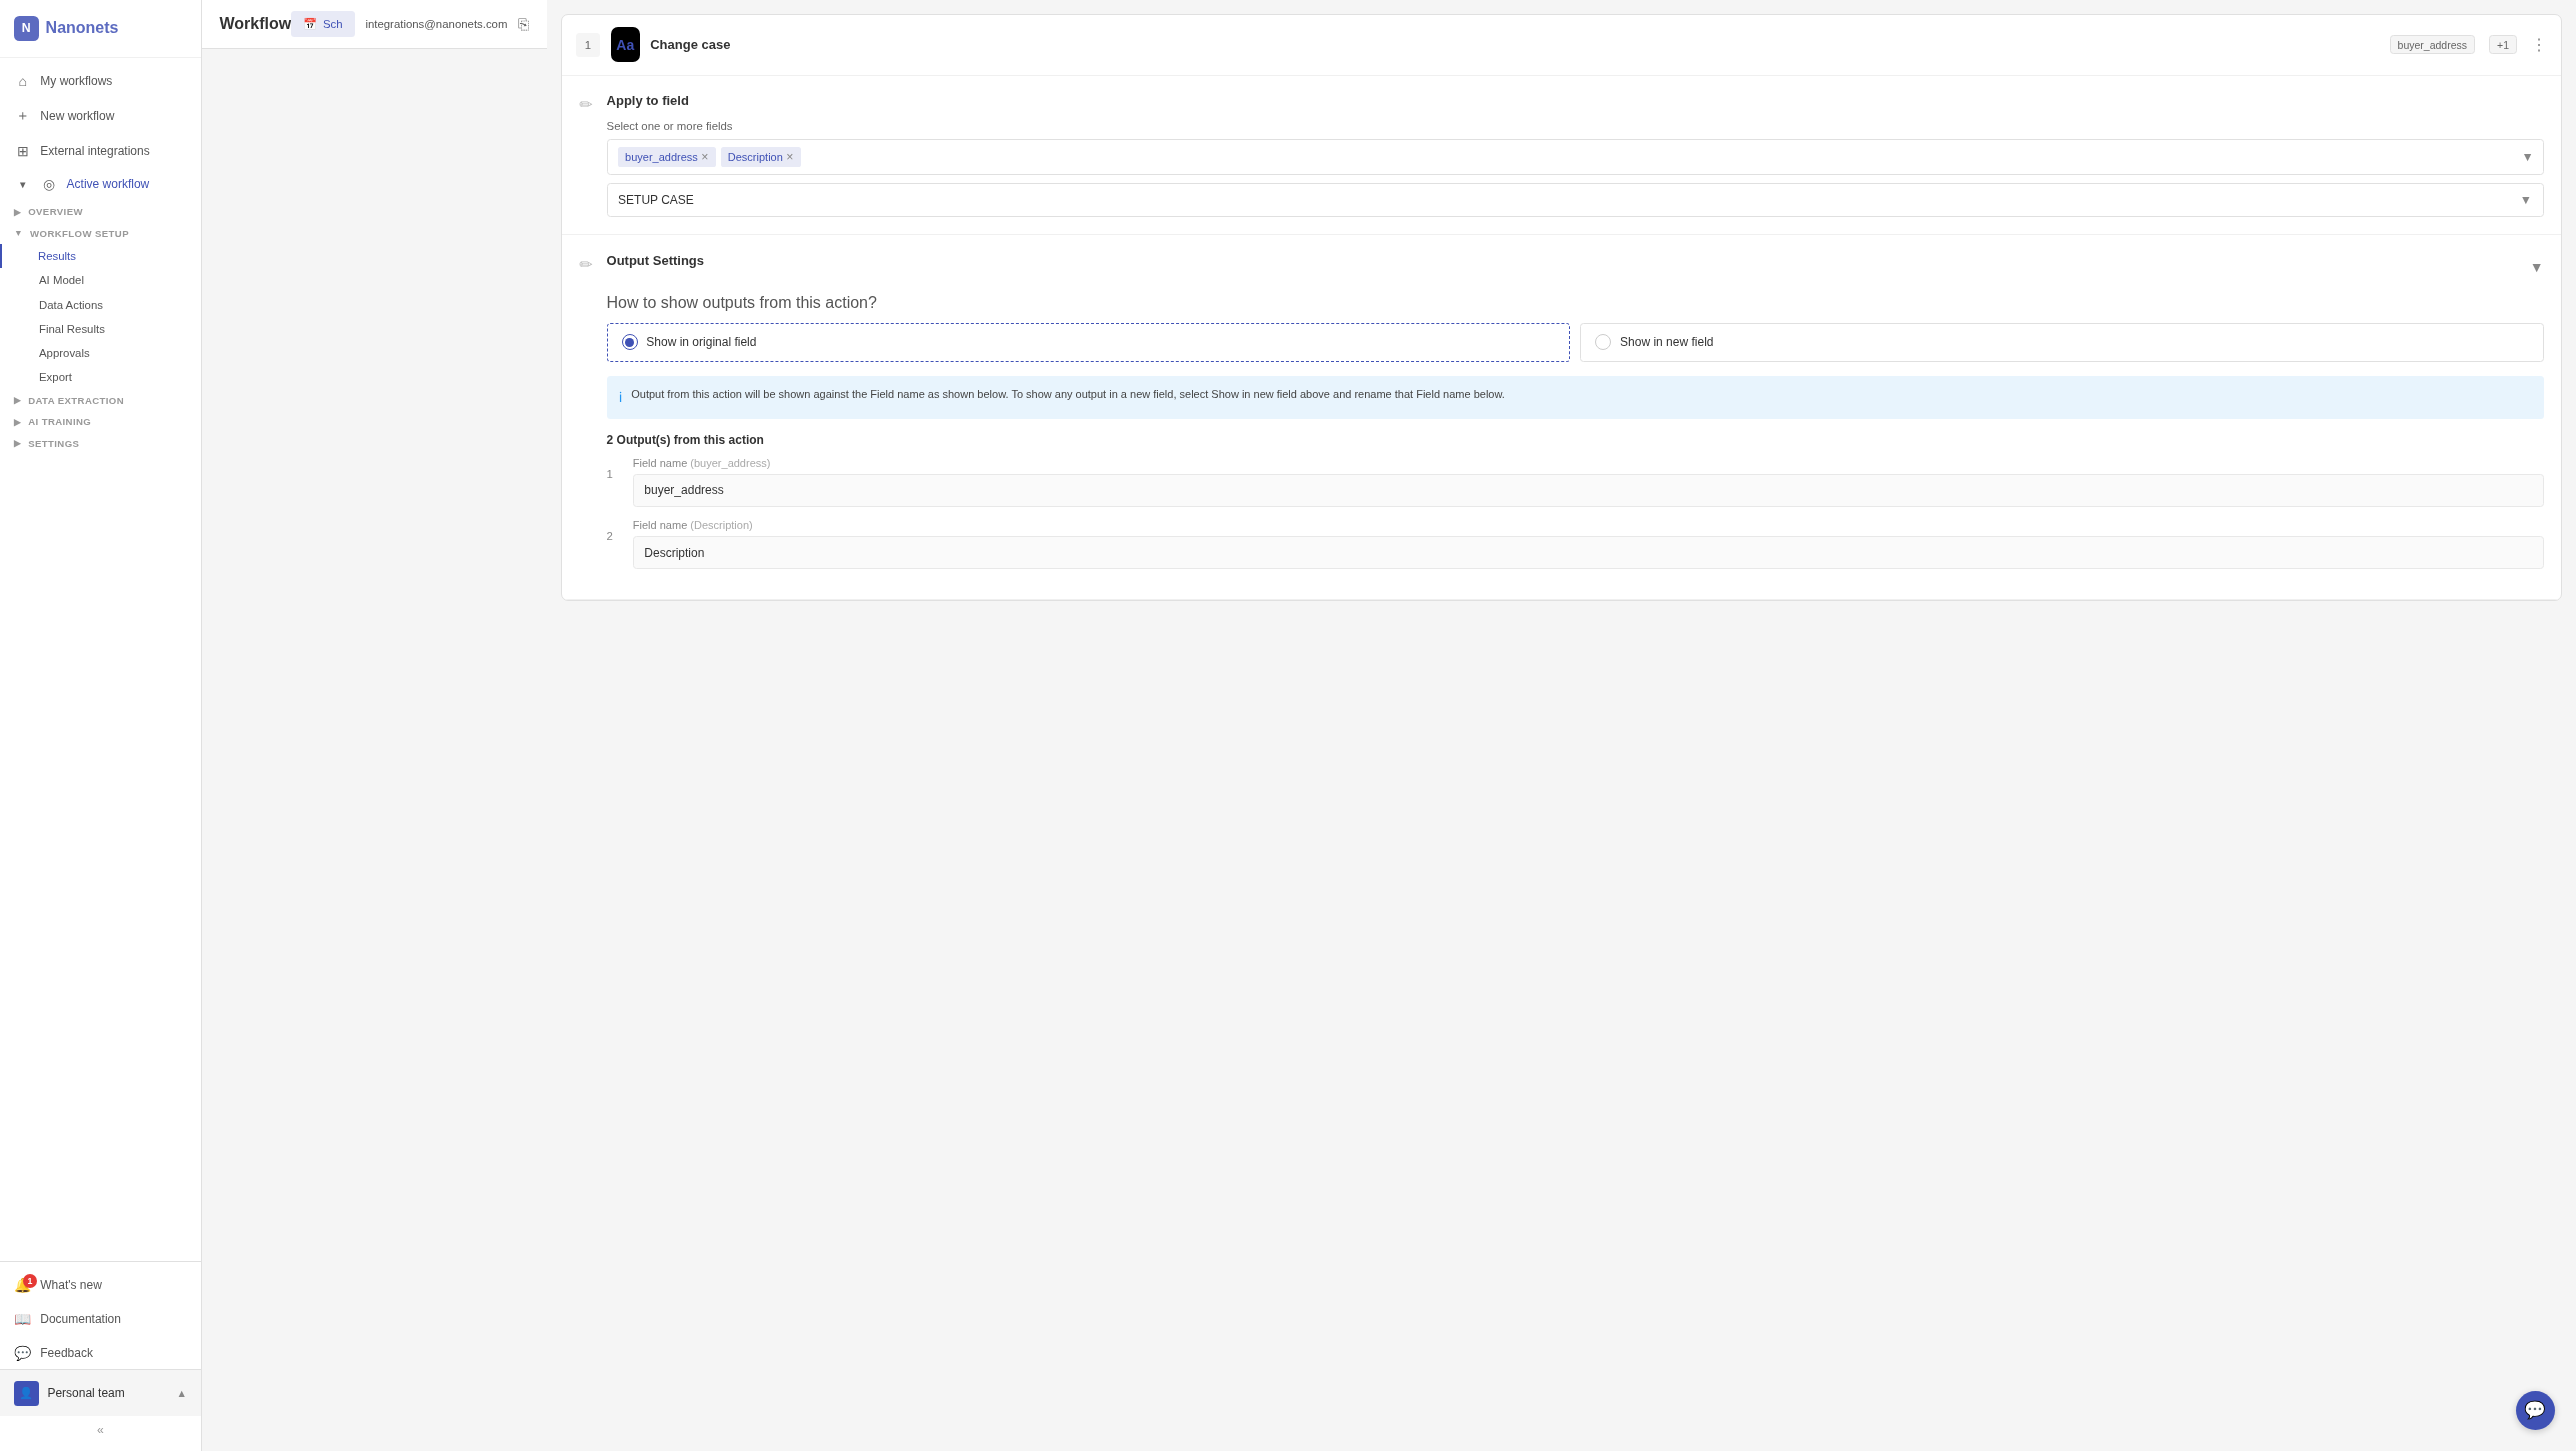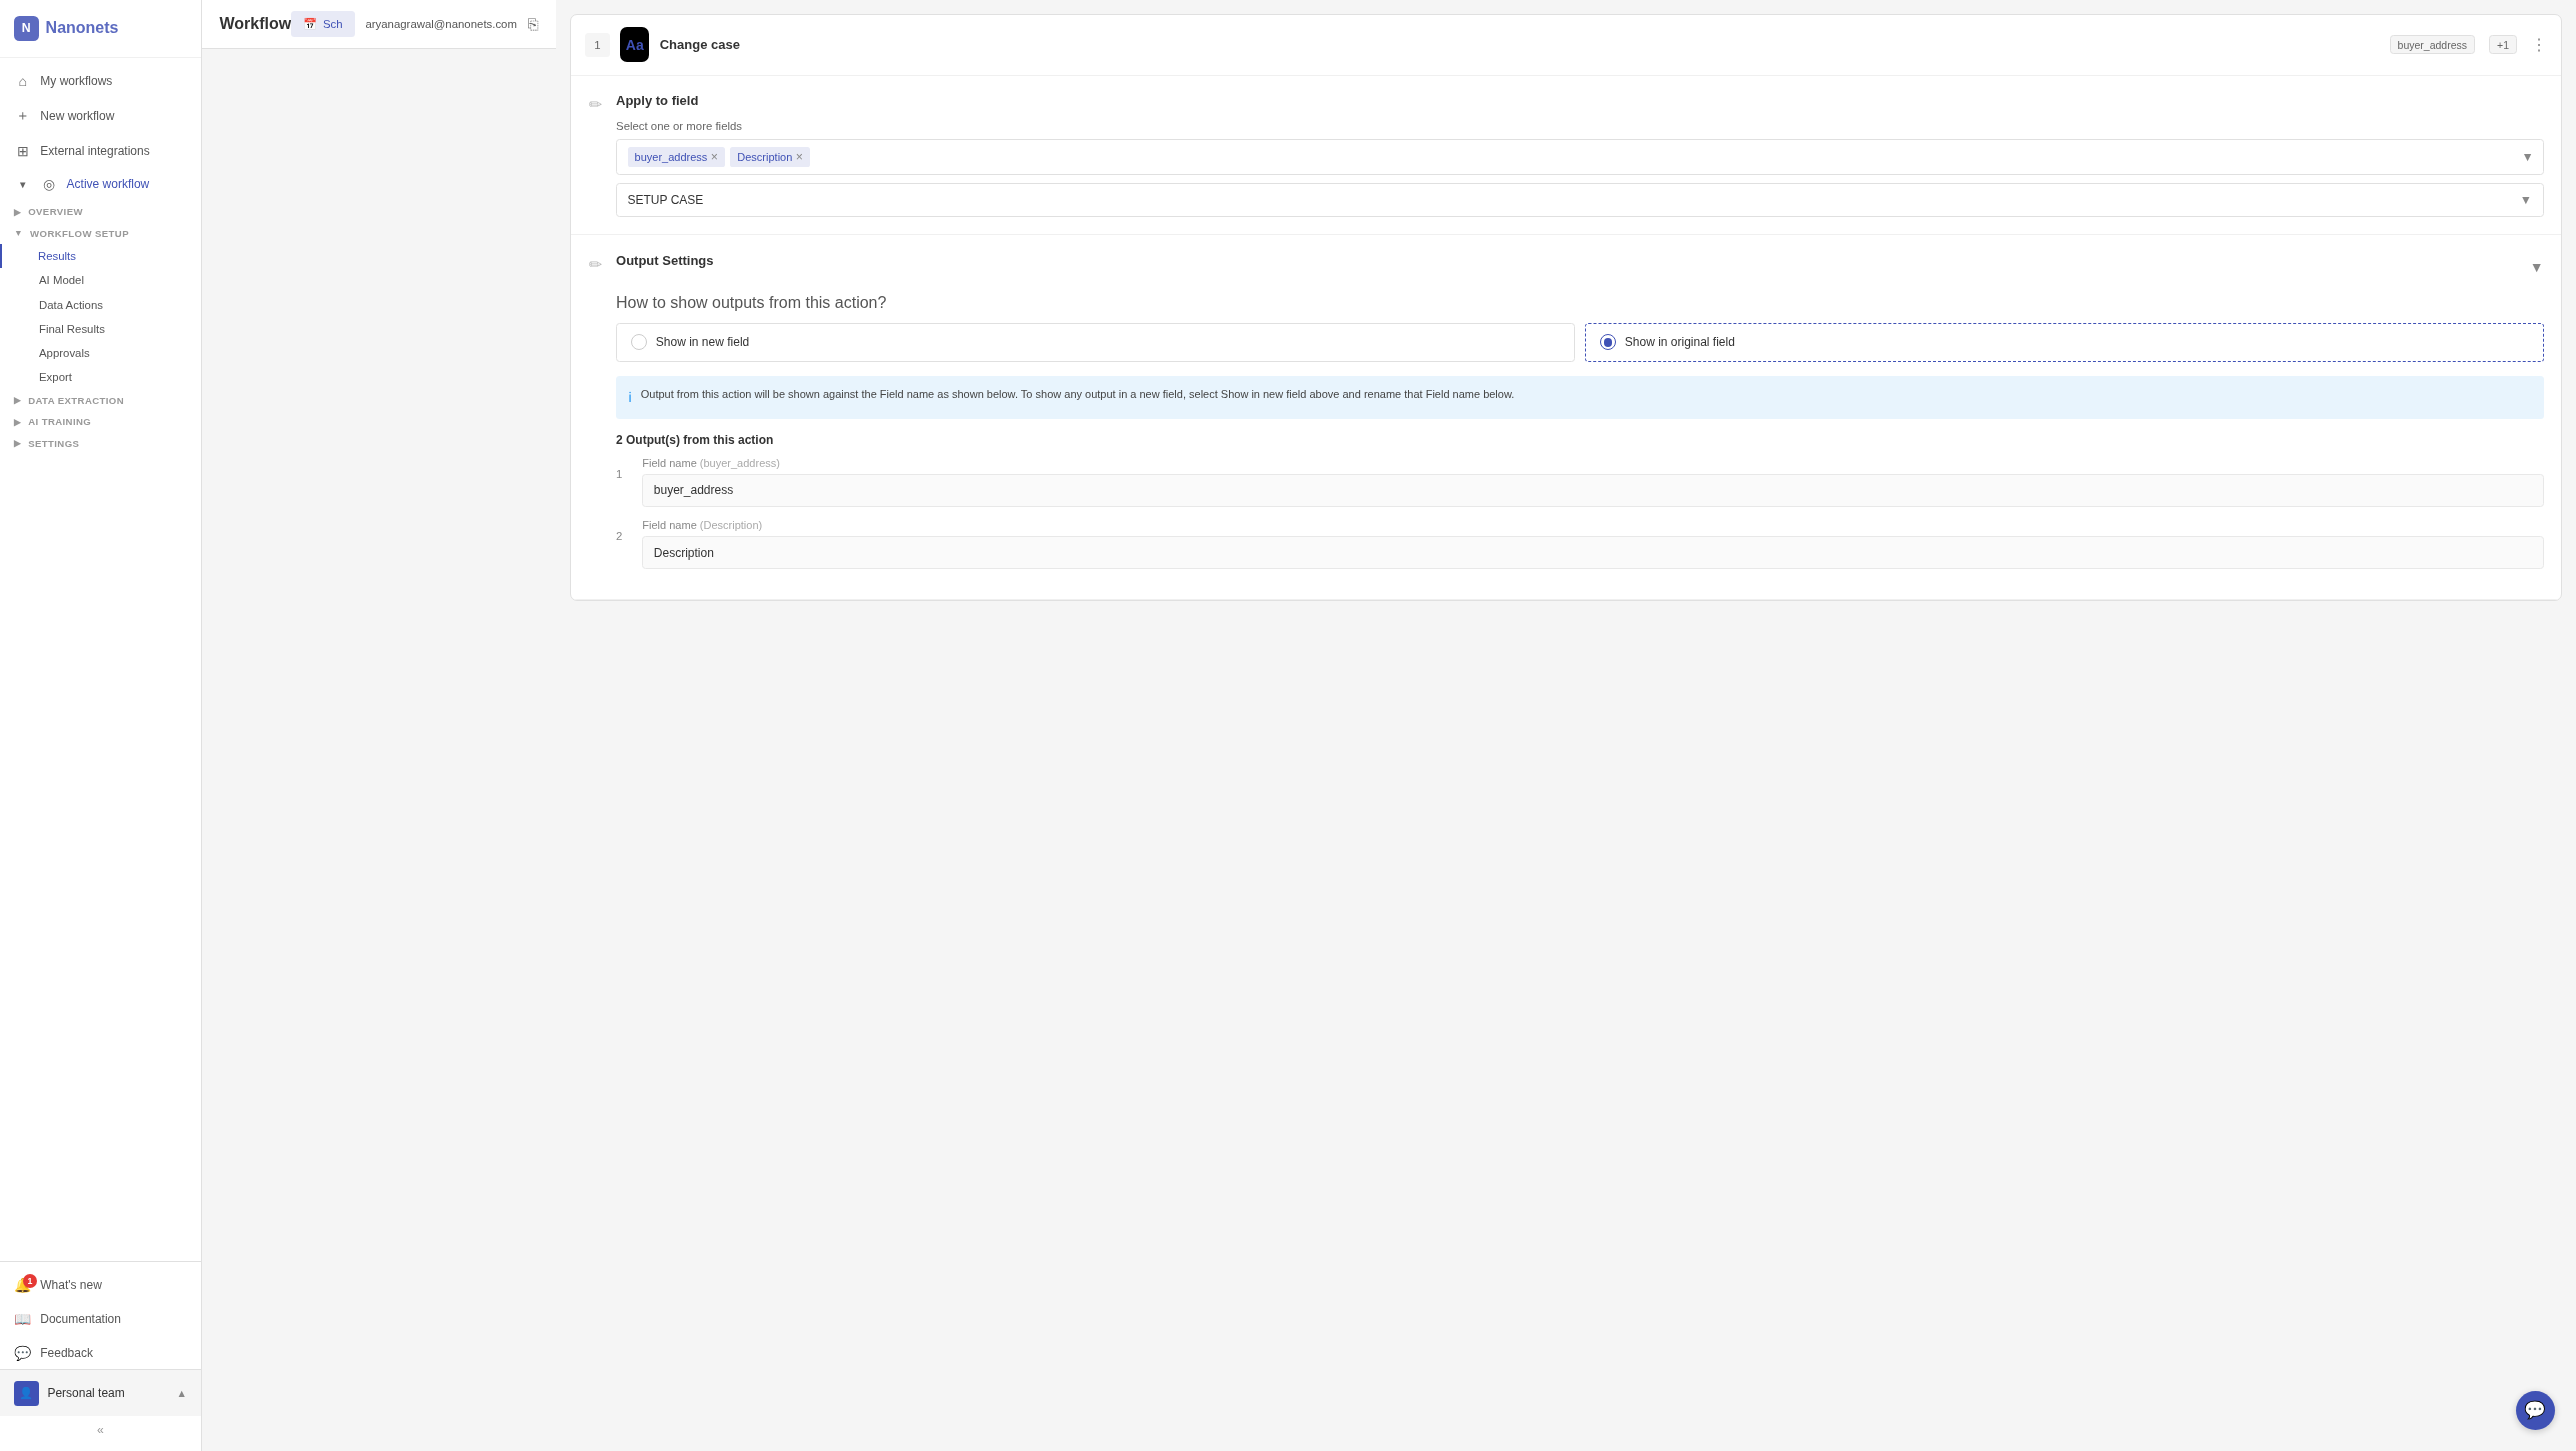--- a/index.html
+++ b/index.html
@@ -447,21 +447,21 @@
 
 <div class="main">
 
   <div class="header">
     <span class="header-title">Workflow</span>
     <div class="header-right">
       <button class="header-schedule-btn">
         <span>📅</span>
         <span>Sch</span>
       </button>
-      <span class="user-email">aryanagrawal@nanonets.com</span>
+      <span class="user-email">integrations@nanonets.com</span>
       <button class="copy-btn">
         <span>⎘</span>
       </button>
     </div>
   </div>
 
   <div class="content">
 
     <div class="step-card">
 
@@ -509,30 +509,30 @@
           <div class="output-header">
             <div class="section-title">Output Settings</div>
             <span class="output-collapse">▼</span>
           </div>
 
           <div style="margin-top:14px;">
             <div class="radio-question">How to show outputs from this action?</div>
 
             <div class="radio-options">
 
-              <div class="radio-option">
-                <div class="radio-circle"></div>
-                <span>Show in new field</span>
-              </div>
-
               <div class="radio-option selected">
                 <div class="radio-circle checked">
                   <div class="radio-dot"></div>
                 </div>
                 <span>Show in original field</span>
+              </div>
+
+              <div class="radio-option">
+                <div class="radio-circle"></div>
+                <span>Show in new field</span>
               </div>
             </div>
 
             <div class="info-box">
               <span class="info-icon">ℹ</span>
               <span>Output from this action will be shown against the Field name as shown below. To show any output in a new field, select Show in new field above and rename that Field name below.</span>
             </div>
 
             <div class="outputs-title">2 Output(s) from this action</div>
 

